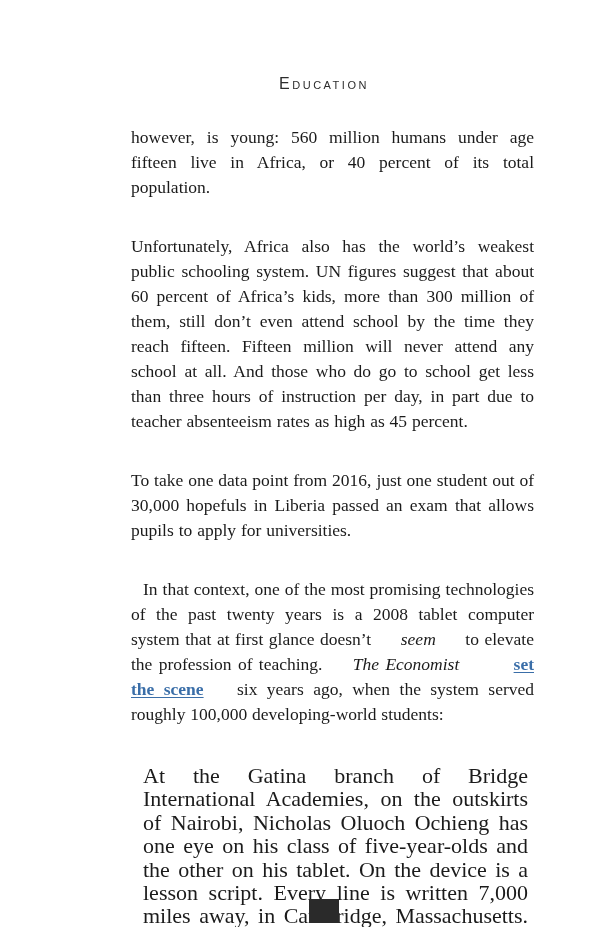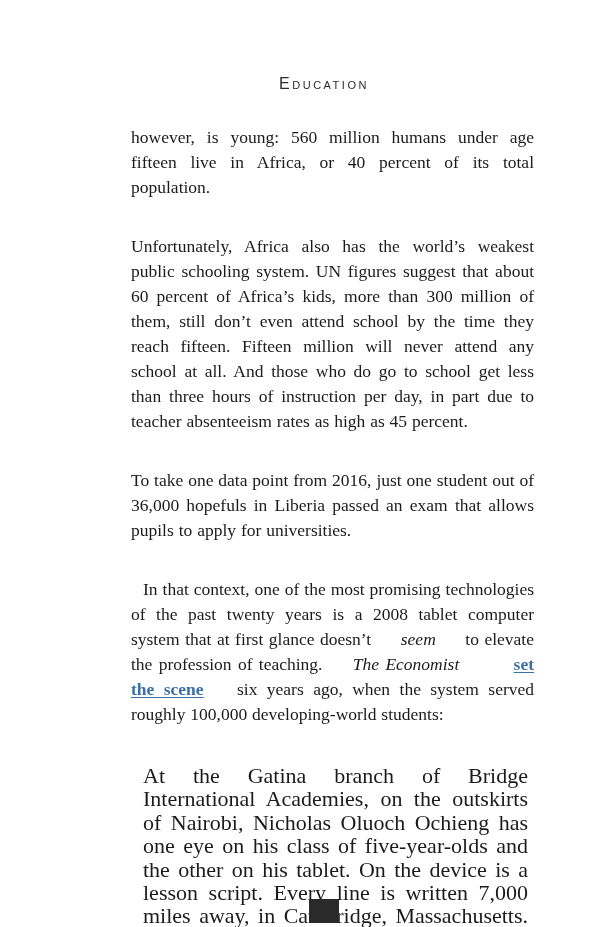--- a/index.html
+++ b/index.html
@@ -88,21 +88,21 @@
 <div class="page">
 
   <header class="running-head">Education</header>
 
   <main class="body-text">
 
     <p>however, is young: 560 million humans under age fifteen live in Africa, or 40 percent of its total population.</p>
 
     <p>Unfortunately, Africa also has the world’s weakest public schooling system. UN figures suggest that about 60 percent of Africa’s kids, more than 300 million of them, still don’t even attend school by the time they reach fifteen. Fifteen million will never attend any school at all. And those who do go to school get less than three hours of instruction per day, in part due to teacher absenteeism rates as high as 45 percent.</p>
 
-    <p>To take one data point from 2016, just one student out of 36,000 hopefuls in Liberia passed an exam that allows pupils to apply for universities.</p>
+    <p>To take one data point from 2016, just one student out of 30,000 hopefuls in Liberia passed an exam that allows pupils to apply for universities.</p>
 
     <p><span>In that context, one of the most promising technologies of the past twenty years is a 2008 tablet computer system that at first glance doesn’t </span><em>seem</em><span> to elevate the profession of teaching. </span><em>The Economist</em><span> </span><a class="inline-link">set the scene</a><span> six years ago, when the system served roughly 100,000 developing-world students:</span></p>
 
     <blockquote class="block-quote">At the Gatina branch of Bridge International Academies, on the outskirts of Nairobi, Nicholas Oluoch Ochieng has one eye on his class of five-year-olds and the other on his tablet. On the device is a lesson script. Every line is written 7,000 miles away, in Cambridge, Massachusetts. There an American team analyzes 250,000 test scores every ten days from Bridge’s 405 Kenyan schools, and then uses the data to tweak those parts of a lesson where pupils find themselves stumped. Teachers, if they are instructing the same grade level, give identical lessons, and timetables are standardized, too. So when Mr Ochieng’s pupils read from their books,</blockquote>
 
   </main>
 
   <footer class="page-footer">
     <div class="footer-rule"></div>
     <div class="page-number">41</div>

